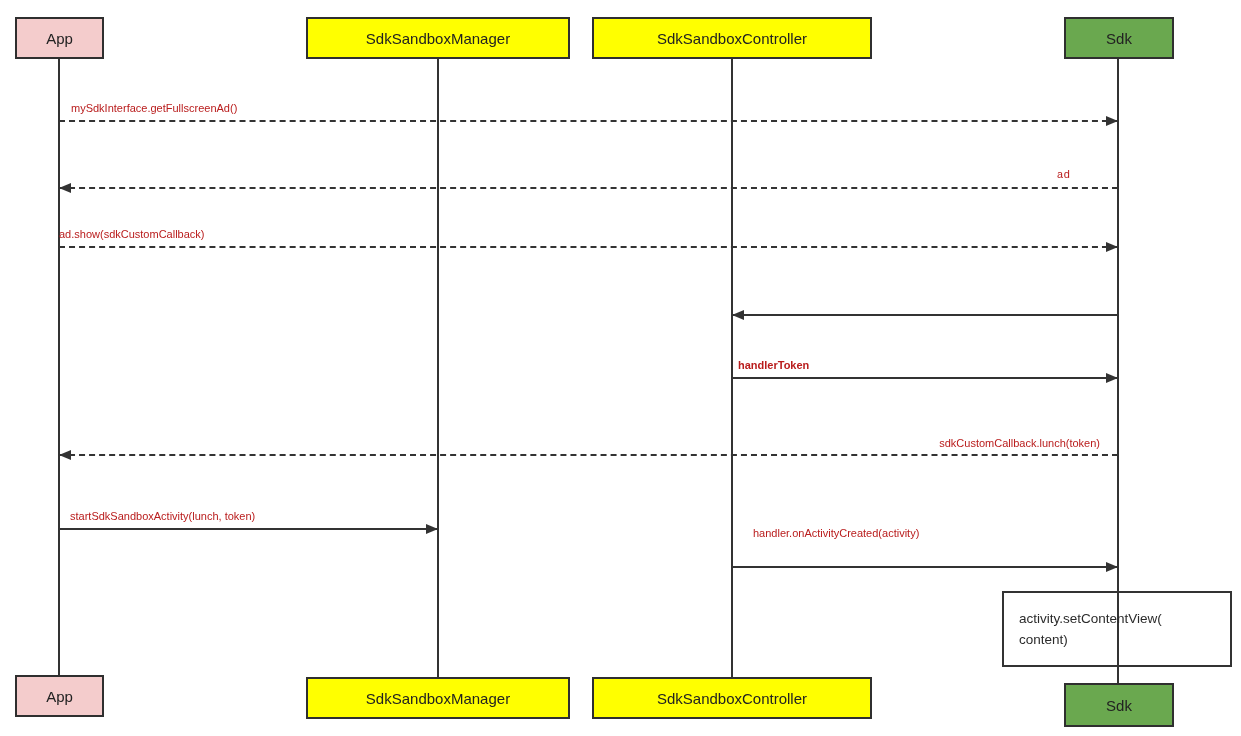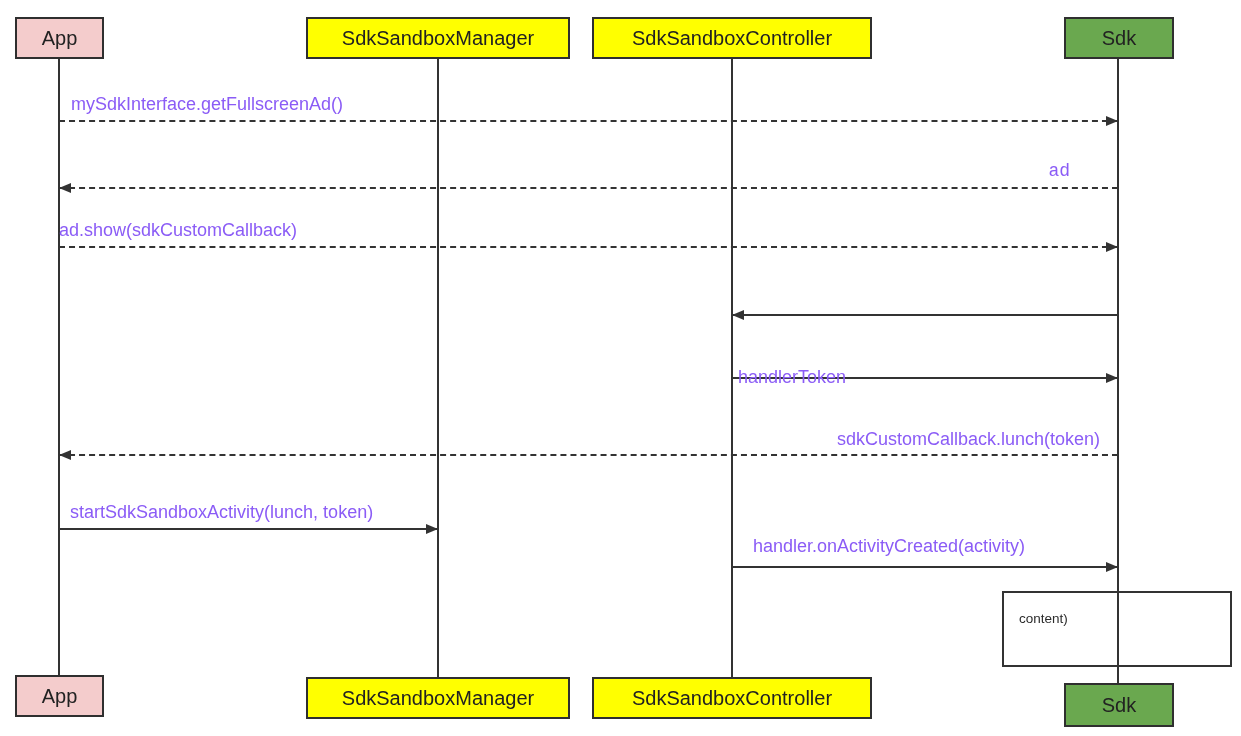--- a/index.html
+++ b/index.html
@@ -10,21 +10,21 @@
     position:relative;
     overflow:hidden;
     color:#2b2b2b;
   }
   #diagram{position:absolute;inset:0;}
   .actor-box{
     position:absolute;
     box-sizing:border-box;
     border:2px solid #2f2f2f;
     display:flex;align-items:center;justify-content:center;
-    font-size:20px;color:#222;
+    font-size:15px;color:#222;
   }
   .lifeline{
     position:absolute;
     width:2px;
     background:#333333;
   }
   .msg-line{position:absolute;height:0;}
   .msg-line.dashed{border-top:2px dashed #333333;}
   .msg-line.solid{border-top:2px solid #333333;}
   .arrowhead{position:absolute;width:0;height:0;}
@@ -33,23 +33,24 @@
     border-bottom:5px solid transparent;
     border-left:12px solid #333333;
   }
   .arrowhead.left{
     border-top:5px solid transparent;
     border-bottom:5px solid transparent;
     border-right:12px solid #333333;
   }
   .msg-label{
     position:absolute;
-    font-size:18px;
+    font-size:11px;
     white-space:nowrap;
-    color:#8b5cf6;
+    color:#b91c1c;
+    margin-top:8px;
   }
   .note-box{
     position:absolute;
     box-sizing:border-box;
     border:2px solid #333333;
     background:transparent;
     padding:15px 8px 0 15px;
     font-size:13.5px;
     line-height:21px;
     color:#2b2b2b;
@@ -57,45 +58,46 @@
 </style>
 </head>
 <body>
 
 <div id="diagram">
     <div class="lifeline" style="left: 58px; top: 59px; height: 616px;"></div>
     <div class="lifeline" style="left: 437px; top: 59px; height: 618px;"></div>
     <div class="lifeline" style="left: 731px; top: 59px; height: 618px;"></div>
     <div class="lifeline" style="left: 1117px; top: 59px; height: 624px;"></div>
     <div class="note-box" style="left: 1002px; top: 591px; width: 230px; height: 76px;">
+      <div>activity.setContentView(</div>
       <div>content)</div>
     </div>
     <div class="msg-line dashed" style="left: 59px; top: 120px; width: 1059px;"></div>
     <div class="arrowhead right" style="left: 1106px; top: 116px;"></div>
     <div class="msg-label" style="top: 94px; left: 71px;">mySdkInterface.getFullscreenAd()</div>
     <div class="msg-line dashed" style="left: 59px; top: 187px; width: 1059px;"></div>
     <div class="arrowhead left" style="left: 59px; top: 183px;"></div>
     <div class="msg-label" style="top: 161px; right: 171px; font-family: Liberation Mono, monospace;">ad</div>
     <div class="msg-line dashed" style="left: 59px; top: 246px; width: 1059px;"></div>
     <div class="arrowhead right" style="left: 1106px; top: 242px;"></div>
     <div class="msg-label" style="top: 220px; left: 59px;">ad.show(sdkCustomCallback)</div>
     <div class="msg-line solid" style="left: 732px; top: 314px; width: 386px;"></div>
     <div class="arrowhead left" style="left: 732px; top: 310px;"></div>
     <div class="msg-line solid" style="left: 732px; top: 377px; width: 386px;"></div>
     <div class="arrowhead right" style="left: 1106px; top: 373px;"></div>
-    <div class="msg-label" style="top: 367px; left: 738px;">handlerToken</div>
+    <div class="msg-label" style="top: 351px; left: 738px; font-weight: bold;">handlerToken</div>
     <div class="msg-line dashed" style="left: 59px; top: 454px; width: 1059px;"></div>
     <div class="arrowhead left" style="left: 59px; top: 450px;"></div>
     <div class="msg-label" style="top: 429px; right: 141px;">sdkCustomCallback.lunch(token)</div>
     <div class="msg-line solid" style="left: 59px; top: 528px; width: 379px;"></div>
     <div class="arrowhead right" style="left: 426px; top: 524px;"></div>
     <div class="msg-label" style="top: 502px; left: 70px;">startSdkSandboxActivity(lunch, token)</div>
     <div class="msg-line solid" style="left: 732px; top: 566px; width: 386px;"></div>
     <div class="arrowhead right" style="left: 1106px; top: 562px;"></div>
-    <div class="msg-label" style="top: 536px; left: 747px; padding-left: 6px;">handler.onActivityCreated(activity)</div>
+    <div class="msg-label" style="top: 519px; left: 747px; padding-left: 6px;">handler.onActivityCreated(activity)</div>
     <div class="actor-box" style="left: 15px; top: 17px; width: 89px; height: 42px; background: rgb(244, 204, 204);">App</div>
     <div class="actor-box" style="left: 15px; top: 675px; width: 89px; height: 42px; background: rgb(244, 204, 204);">App</div>
     <div class="actor-box" style="left: 306px; top: 17px; width: 264px; height: 42px; background: rgb(255, 255, 0);">SdkSandboxManager</div>
     <div class="actor-box" style="left: 306px; top: 677px; width: 264px; height: 42px; background: rgb(255, 255, 0);">SdkSandboxManager</div>
     <div class="actor-box" style="left: 592px; top: 17px; width: 280px; height: 42px; background: rgb(255, 255, 0);">SdkSandboxController</div>
     <div class="actor-box" style="left: 592px; top: 677px; width: 280px; height: 42px; background: rgb(255, 255, 0);">SdkSandboxController</div>
     <div class="actor-box" style="left: 1064px; top: 17px; width: 110px; height: 42px; background: rgb(106, 168, 79);">Sdk</div>
     <div class="actor-box" style="left: 1064px; top: 683px; width: 110px; height: 44px; background: rgb(106, 168, 79);">Sdk</div>
   </div>
 

